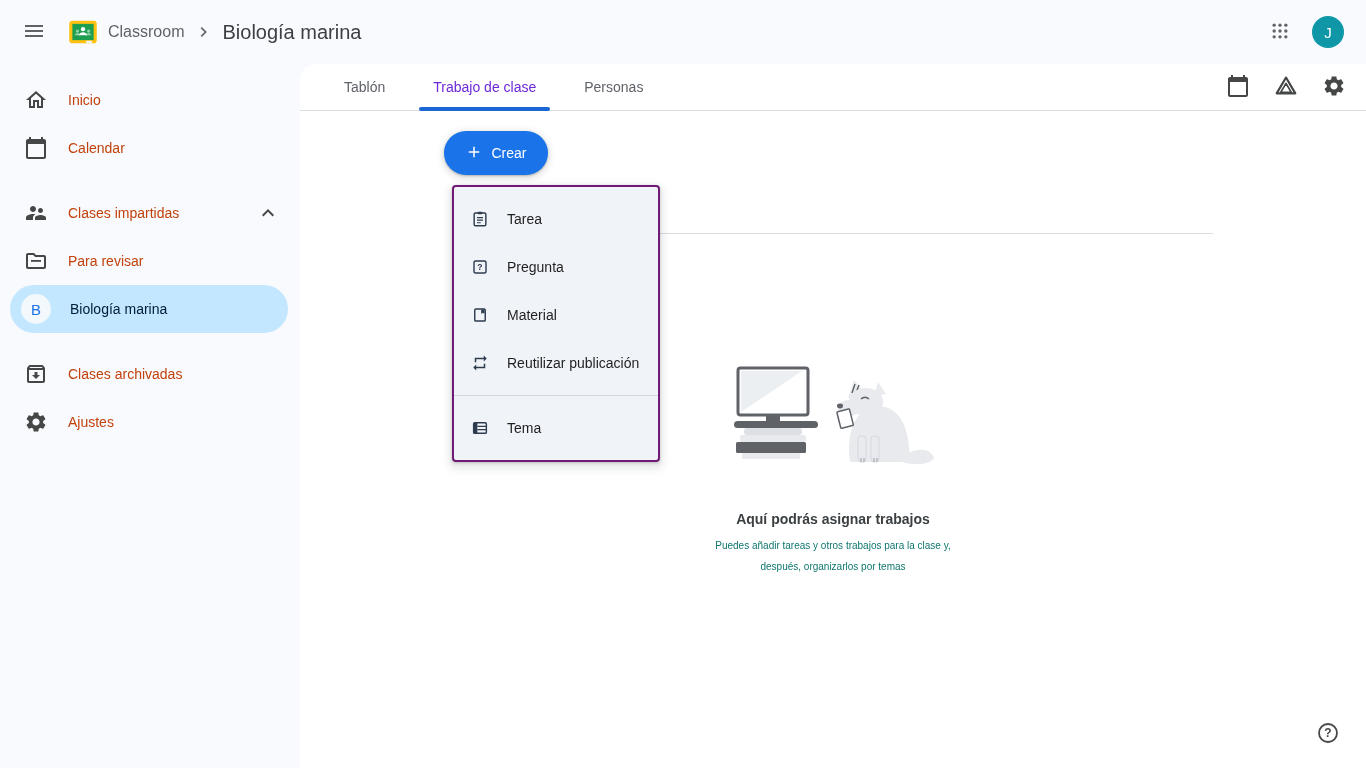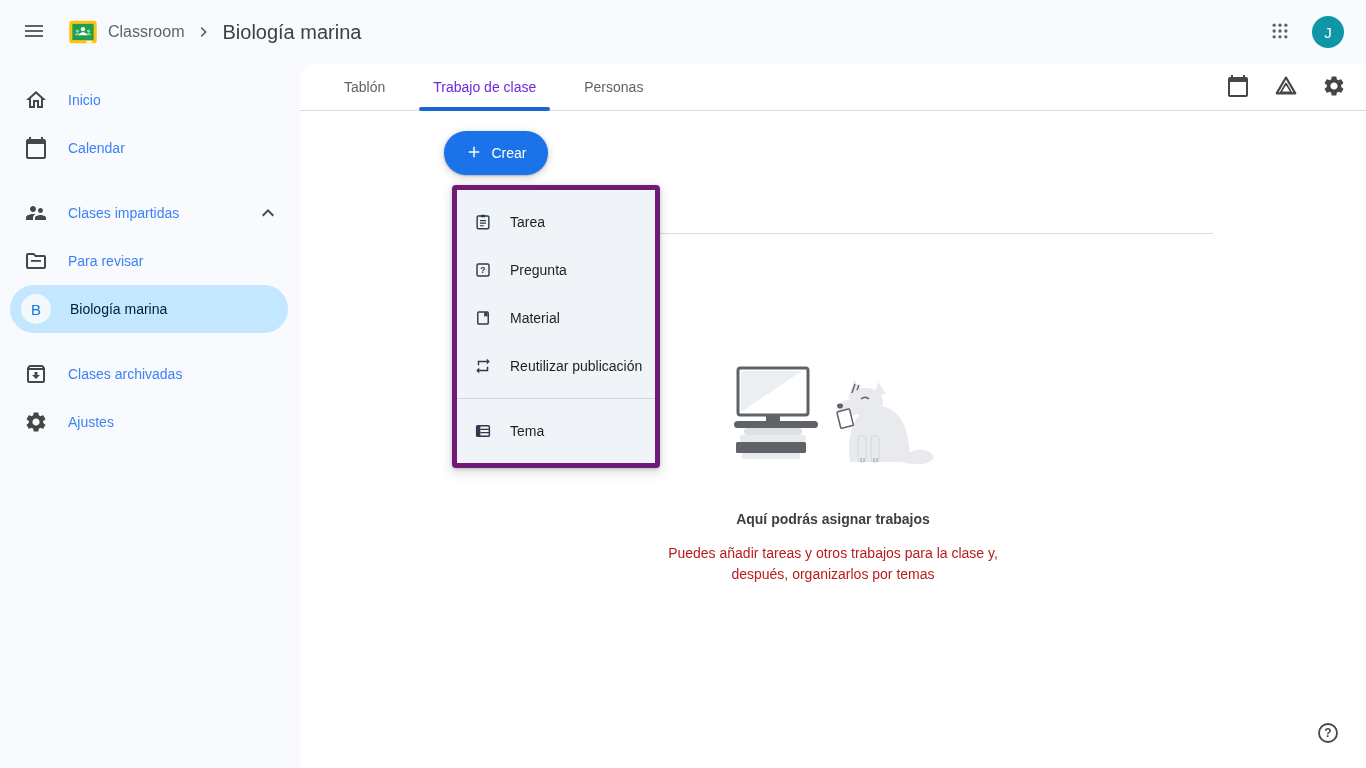--- a/index.html
+++ b/index.html
@@ -21,21 +21,21 @@
   .brand-name { font-size:16px; color:#5f6368; margin-left:10px; }
   .crumb-sep { width:20px; height:20px; color:#5f6368; margin:0 8px 0 10px; }
   .course-name { font-size:20px; color:#3c4043; cursor:pointer; }
   .topbar-right { margin-left:auto; display:flex; align-items:center; }
   .avatar { width:32px; height:32px; border-radius:50%; background:#0f97a7; color:#fff;
             display:flex; align-items:center; justify-content:center; font-size:15px; margin:0 10px 0 8px; }
 
   
   .sidebar { position:absolute; top:64px; left:0; width:300px; bottom:0; }
   .side-item { position:absolute; left:0; width:300px; height:48px; display:flex; align-items:center;
-               padding-left:24px; gap:20px; font-size:14px; font-weight:500; color:#3b82f6; cursor:pointer; }
+               padding-left:24px; gap:20px; font-size:14px; font-weight:500; color:#c2410c; cursor:pointer; }
   .sicon { width:24px; height:24px; color:#444746; flex:none; }
   .side-item.selected { left:10px; width:278px; border-radius:24px; background:#c2e7ff; padding-left:11px; gap:19px; color:#001d35; }
   .class-avatar { width:30px; height:30px; border-radius:50%; background:#f2f8fc; color:#1a73e8;
                   font-size:15px; font-weight:500; display:flex; align-items:center; justify-content:center; flex:none; }
   .expand { position:absolute; right:20px; width:24px; height:24px; color:#444746; }
 
   
   .main { position:absolute; top:64px; left:300px; right:0; bottom:0; background:#fff; border-radius:16px 0 0 0; }
   .tabbar { position:relative; height:47px; border-bottom:1px solid #dadce0; display:flex; padding-left:20px; }
   .tab { padding:0 24px; display:flex; align-items:center; font-size:14px; font-weight:500; color:#5f6368; position:relative; cursor:pointer; }
@@ -47,31 +47,31 @@
   .create-btn { position:absolute; left:144px; top:67px; width:104px; height:44px; border-radius:24px;
                 background:#1a73e8; color:#fff; display:flex; align-items:center; justify-content:center; gap:8px;
                 font-size:14px; font-weight:500;
                 box-shadow:0 1px 2px rgba(60,64,67,.3), 0 2px 6px 2px rgba(60,64,67,.15); z-index:6; }
   .plus { width:18px; height:18px; }
 
   .section-divider { position:absolute; left:155px; top:169px; width:758px; height:1px; background:#dadce0; }
 
   
   .create-menu { position:absolute; left:152px; top:121px; width:208px; background:#f0f4f9;
-                 border:5px solid #701a75; border-radius:4px; padding:8px 0; z-index:5;
+                 border:2px solid #701a75; border-radius:4px; padding:8px 0; z-index:5;
                  box-shadow:0 4px 8px 3px rgba(60,64,67,.12), 0 1px 3px rgba(60,64,67,.25); }
   .menu-item { height:48px; display:flex; align-items:center; padding-left:17px; gap:18px;
                font-size:14px; color:#1f1f1f; cursor:pointer; }
   .micon { width:18px; height:18px; color:#2d3b4e; flex:none; }
   .menu-divider { height:1px; background:#d3d7dc; margin:8px 0; }
 
   
   .empty { position:absolute; left:0; width:100%; top:298px; text-align:center; }
   .empty-title { margin-top:30px; font-size:14px; font-weight:700; color:#3c4043; }
-  .empty-text { margin-top:16px; font-size:14px; color:#b91c1c; line-height:21px; }
+  .empty-text { margin-top:8px; font-size:10px; color:#0f766e; line-height:21px; }
 
   .help-btn { position:absolute; right:16px; bottom:12px; width:44px; height:44px; border-radius:50%;
               display:flex; align-items:center; justify-content:center; color:#444746; }
 </style>
 </head>
 <body>
 
 <header class="topbar">
   <button class="icon-btn">
     <span>

